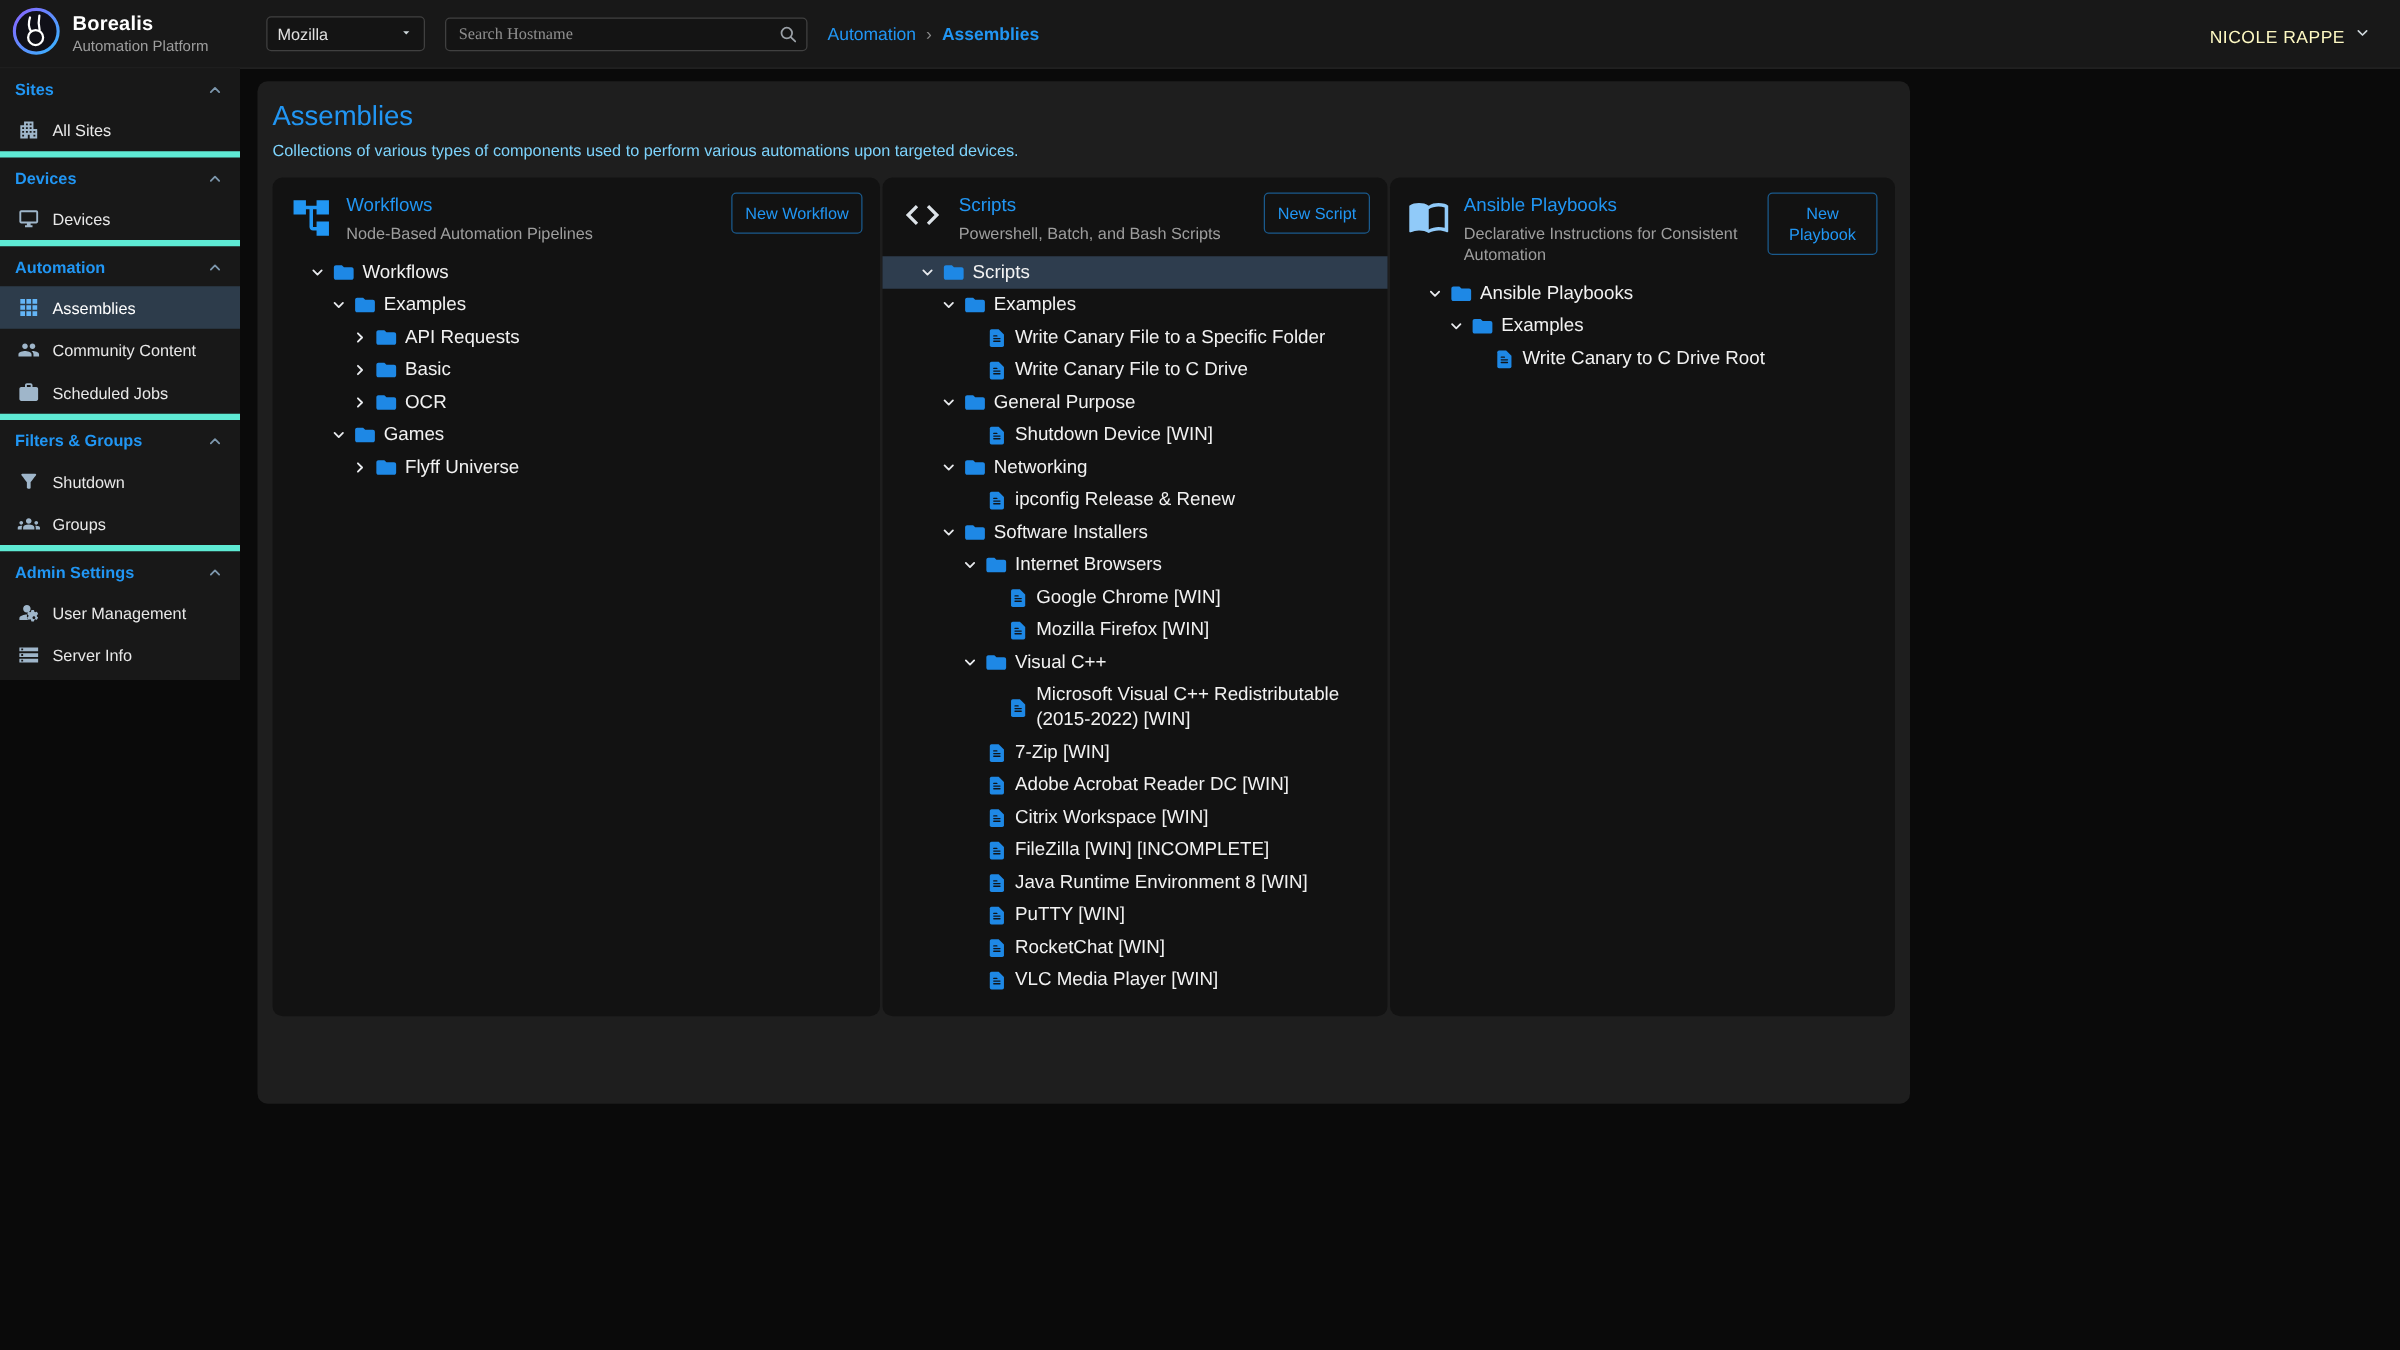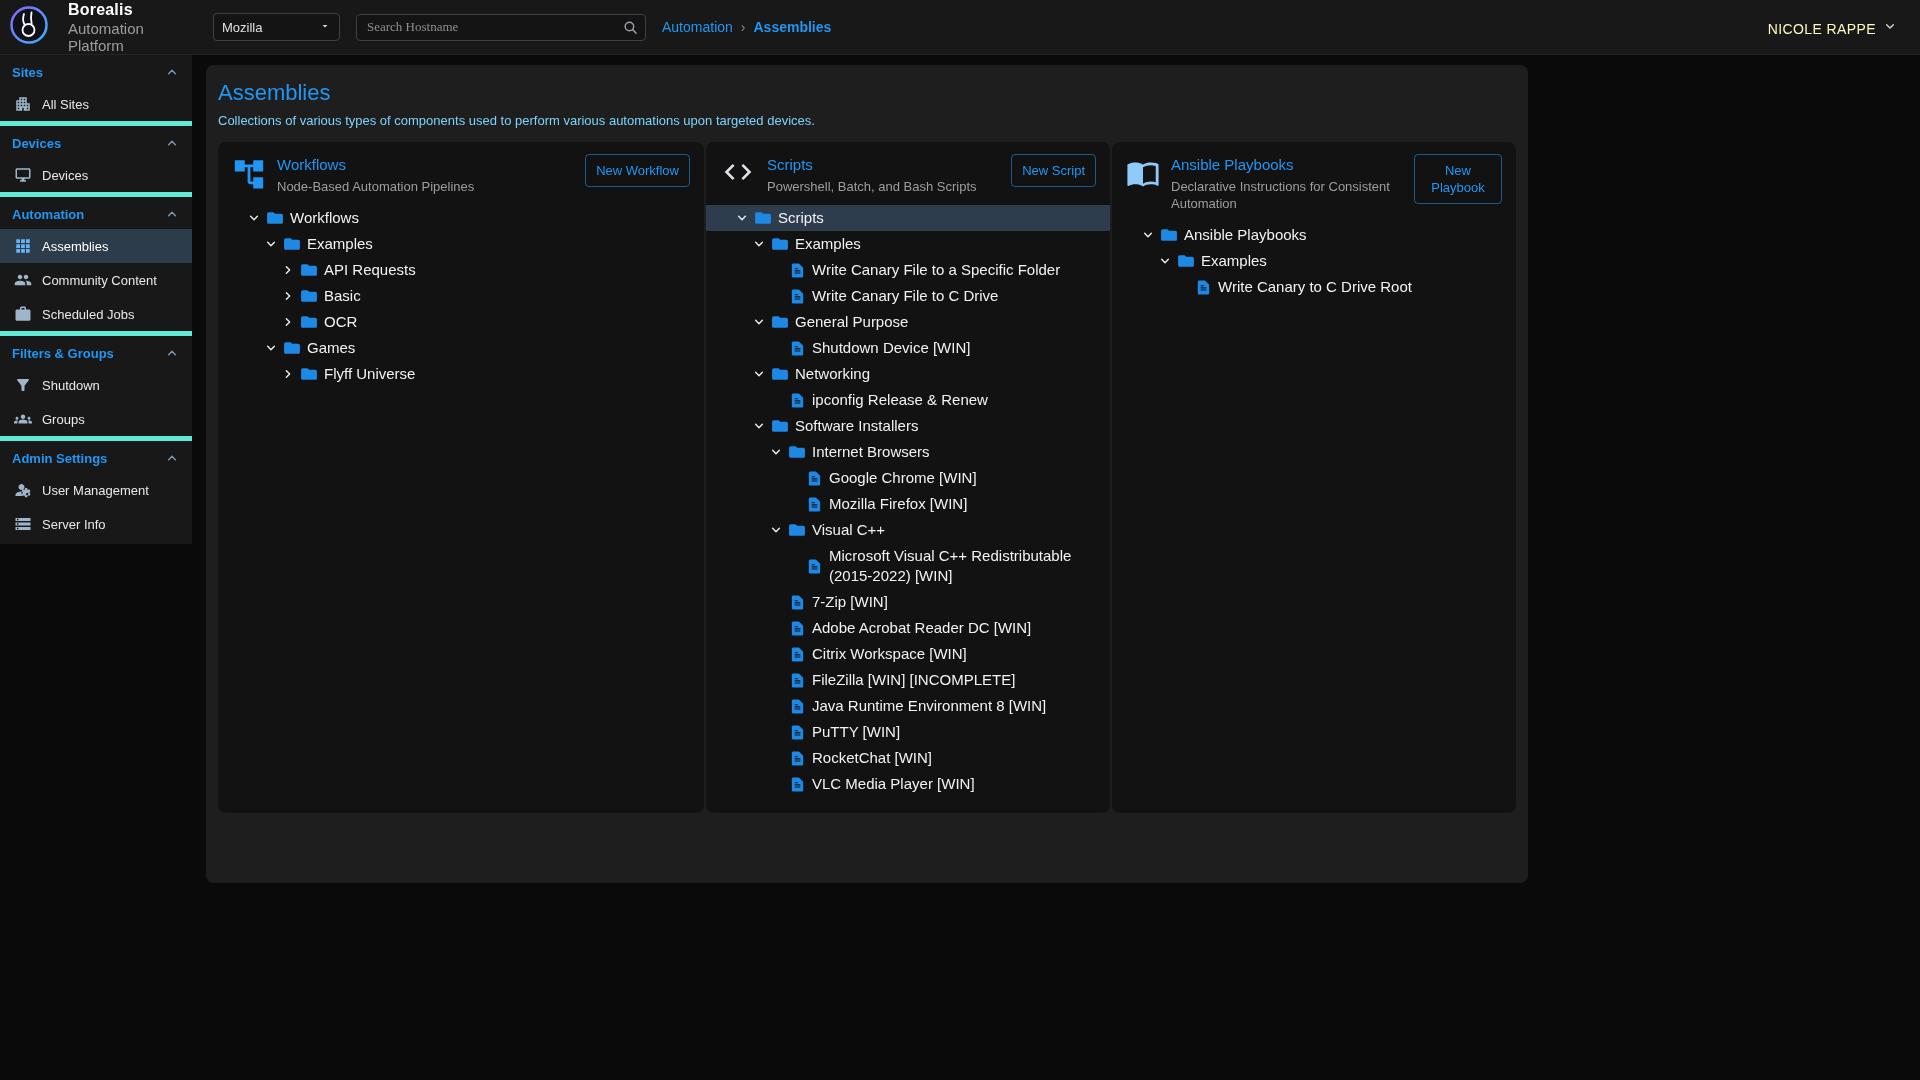--- a/index.html
+++ b/index.html
@@ -2,43 +2,43 @@
 <html><head>
 <meta charset="utf-8">
 <style>
   *{margin:0;padding:0;box-sizing:border-box}
   html,body{width:1920px;height:1080px;overflow:hidden;background:#0a0a0a;
     font-family:"Liberation Sans",sans-serif;color:#e6e6e6}
   .app{display:grid;grid-template-columns:192px 1fr;grid-template-rows:55px 1fr;width:100%;height:100%}
 
   
   .topbar{grid-column:1/3;display:flex;align-items:center;background:#181818;border-bottom:1px solid #242424}
-  .brand{width:192px;display:flex;align-items:center;gap:19px;padding-left:9px;flex-shrink:0}
+  .brand{width:192px;display:flex;align-items:center;gap:9px;padding-left:9px;flex-shrink:0}
   .brand-name{font-size:16px;font-weight:700;color:#fff;letter-spacing:.2px}
-  .brand-sub{font-size:15px;color:#9e9e9e;margin-top:1px}
+  .brand-sub{font-size:12px;color:#9e9e9e;margin-top:1px}
   .host-select{display:flex;align-items:center;justify-content:space-between;width:127px;height:28px;
     margin-left:21px;padding:0 8px;border:1px solid #404040;border-radius:4px;background:#141414;
     font-size:13px;color:#e0e0e0;cursor:pointer}
   .search{position:relative;margin-left:16px;width:290px;height:27px}
   .search-input{width:100%;height:100%;background:#141414;border:1px solid #404040;border-radius:4px;
     padding:0 28px 0 10px;color:#ddd;font-size:13px;font-family:Liberation Serif, serif;outline:none}
   .search-input::placeholder{color:#8f8f8f}
   .search-icon{position:absolute;right:7px;top:5px}
   .crumbs{margin-left:16px;display:flex;align-items:center;gap:8px;font-size:14px}
   .crumb{color:#2196f3;text-decoration:none;cursor:pointer}
   .crumb.current{font-weight:700}
   .crumb-sep{color:#8a8a8a;font-size:14px}
   .user{margin-left:auto;margin-right:22px;display:flex;align-items:flex-end;gap:6px;cursor:pointer;
     font-size:14px;color:#fef9c3;letter-spacing:.4px}
 
   
   .sidebar{background:#0a0a0a}
   .sidebar-sections{background:#181818;padding-bottom:3px}
   .side-section + .side-section{border-top:5px solid #5eead4}
-  .side-head{display:flex;align-items:center;justify-content:space-between;padding:9px 12px 7px;cursor:pointer}
+  .side-head{display:flex;align-items:flex-start;justify-content:space-between;padding:9px 12px 7px;cursor:pointer}
   .side-head-label{color:#2196f3;font-size:13px;font-weight:700}
   .side-head-chev{display:flex;align-items:center}
   .side-item{display:flex;align-items:center;gap:10px;padding:8px 14px;font-size:13px;color:#e8e8e8;cursor:pointer}
   .side-item .side-icon{width:18px;height:18px;display:flex;align-items:center;justify-content:center;color:#9fb6ca}
   .side-item.selected{background:#2d3c4b}
   .side-item.selected .side-icon{color:#64b5f6}
   .side-item.selected .side-label{color:#fff}
 
   
   .main{padding:10px 14px;overflow:hidden}

